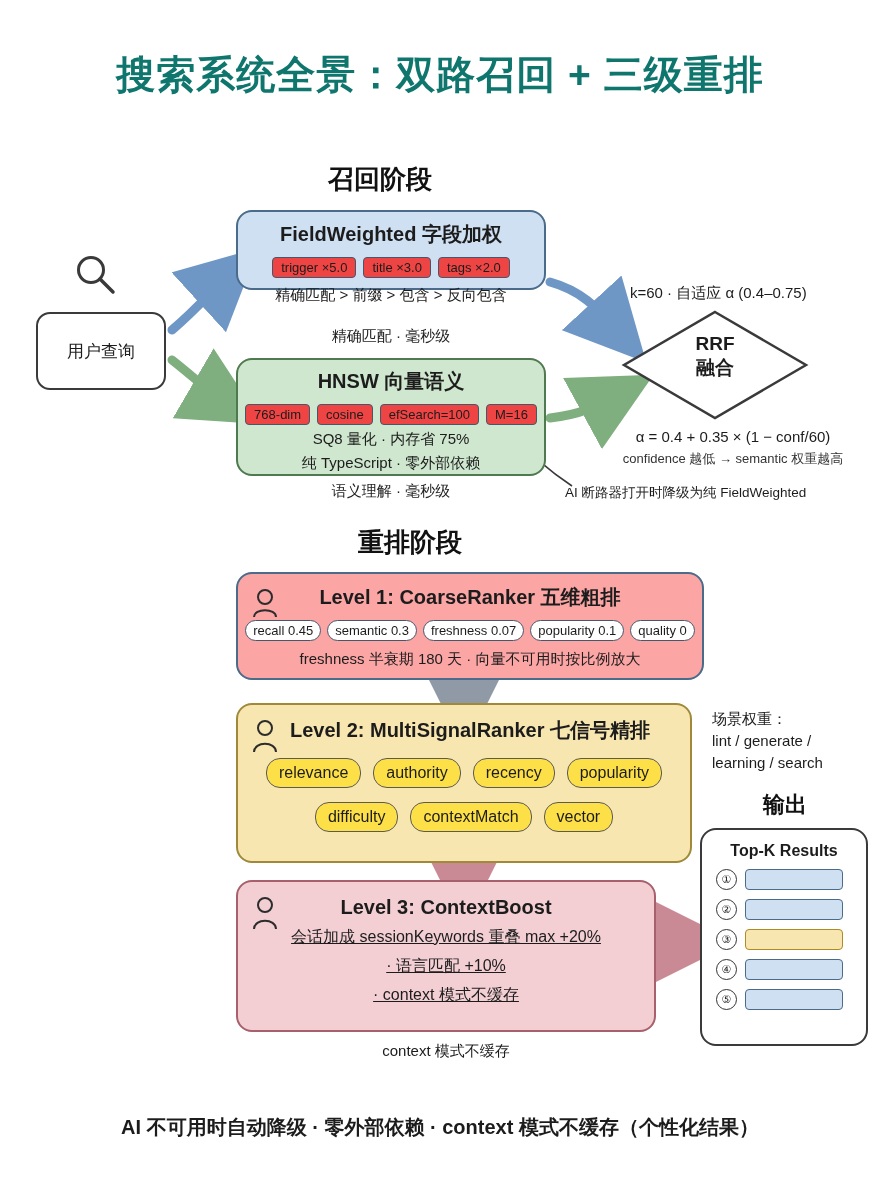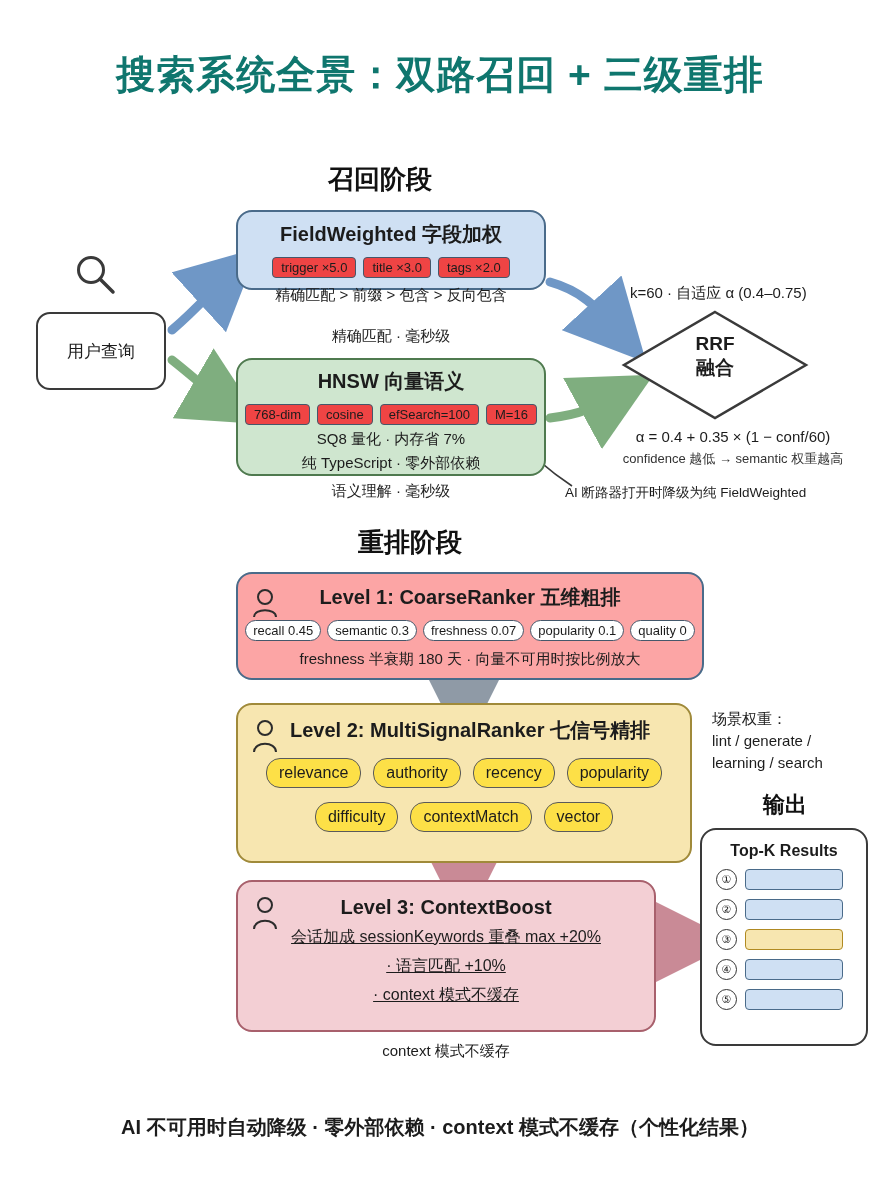--- a/index.html
+++ b/index.html
@@ -291,21 +291,21 @@
   <div class="abs" id="fw-caption">精确匹配 · 毫秒级</div>
 
   <div class="abs box" id="hnsw-box">
     <div class="box-title" id="hnsw-title">HNSW 向量语义</div>
     <div class="pill-row">
       <span class="pill">768-dim</span>
       <span class="pill">cosine</span>
       <span class="pill">efSearch=100</span>
       <span class="pill">M=16</span>
     </div>
-    <div class="hn-line">SQ8 量化 · 内存省 7%</div>
+    <div class="hn-line">SQ8 量化 · 内存省 75%</div>
     <div class="hn-line">纯 TypeScript · 零外部依赖</div>
   </div>
   <div class="abs" id="hnsw-caption">语义理解 · 毫秒级</div>
 
   <div class="abs" id="rrf-label">
     <div>RRF</div>
     <div>融合</div>
   </div>
   <div class="abs" id="rrf-top-note">k=60 · 自适应 α (0.4–0.75)</div>
   <div class="abs" id="alpha-formula">α = 0.4 + 0.35 × (1 − conf/60)</div>

